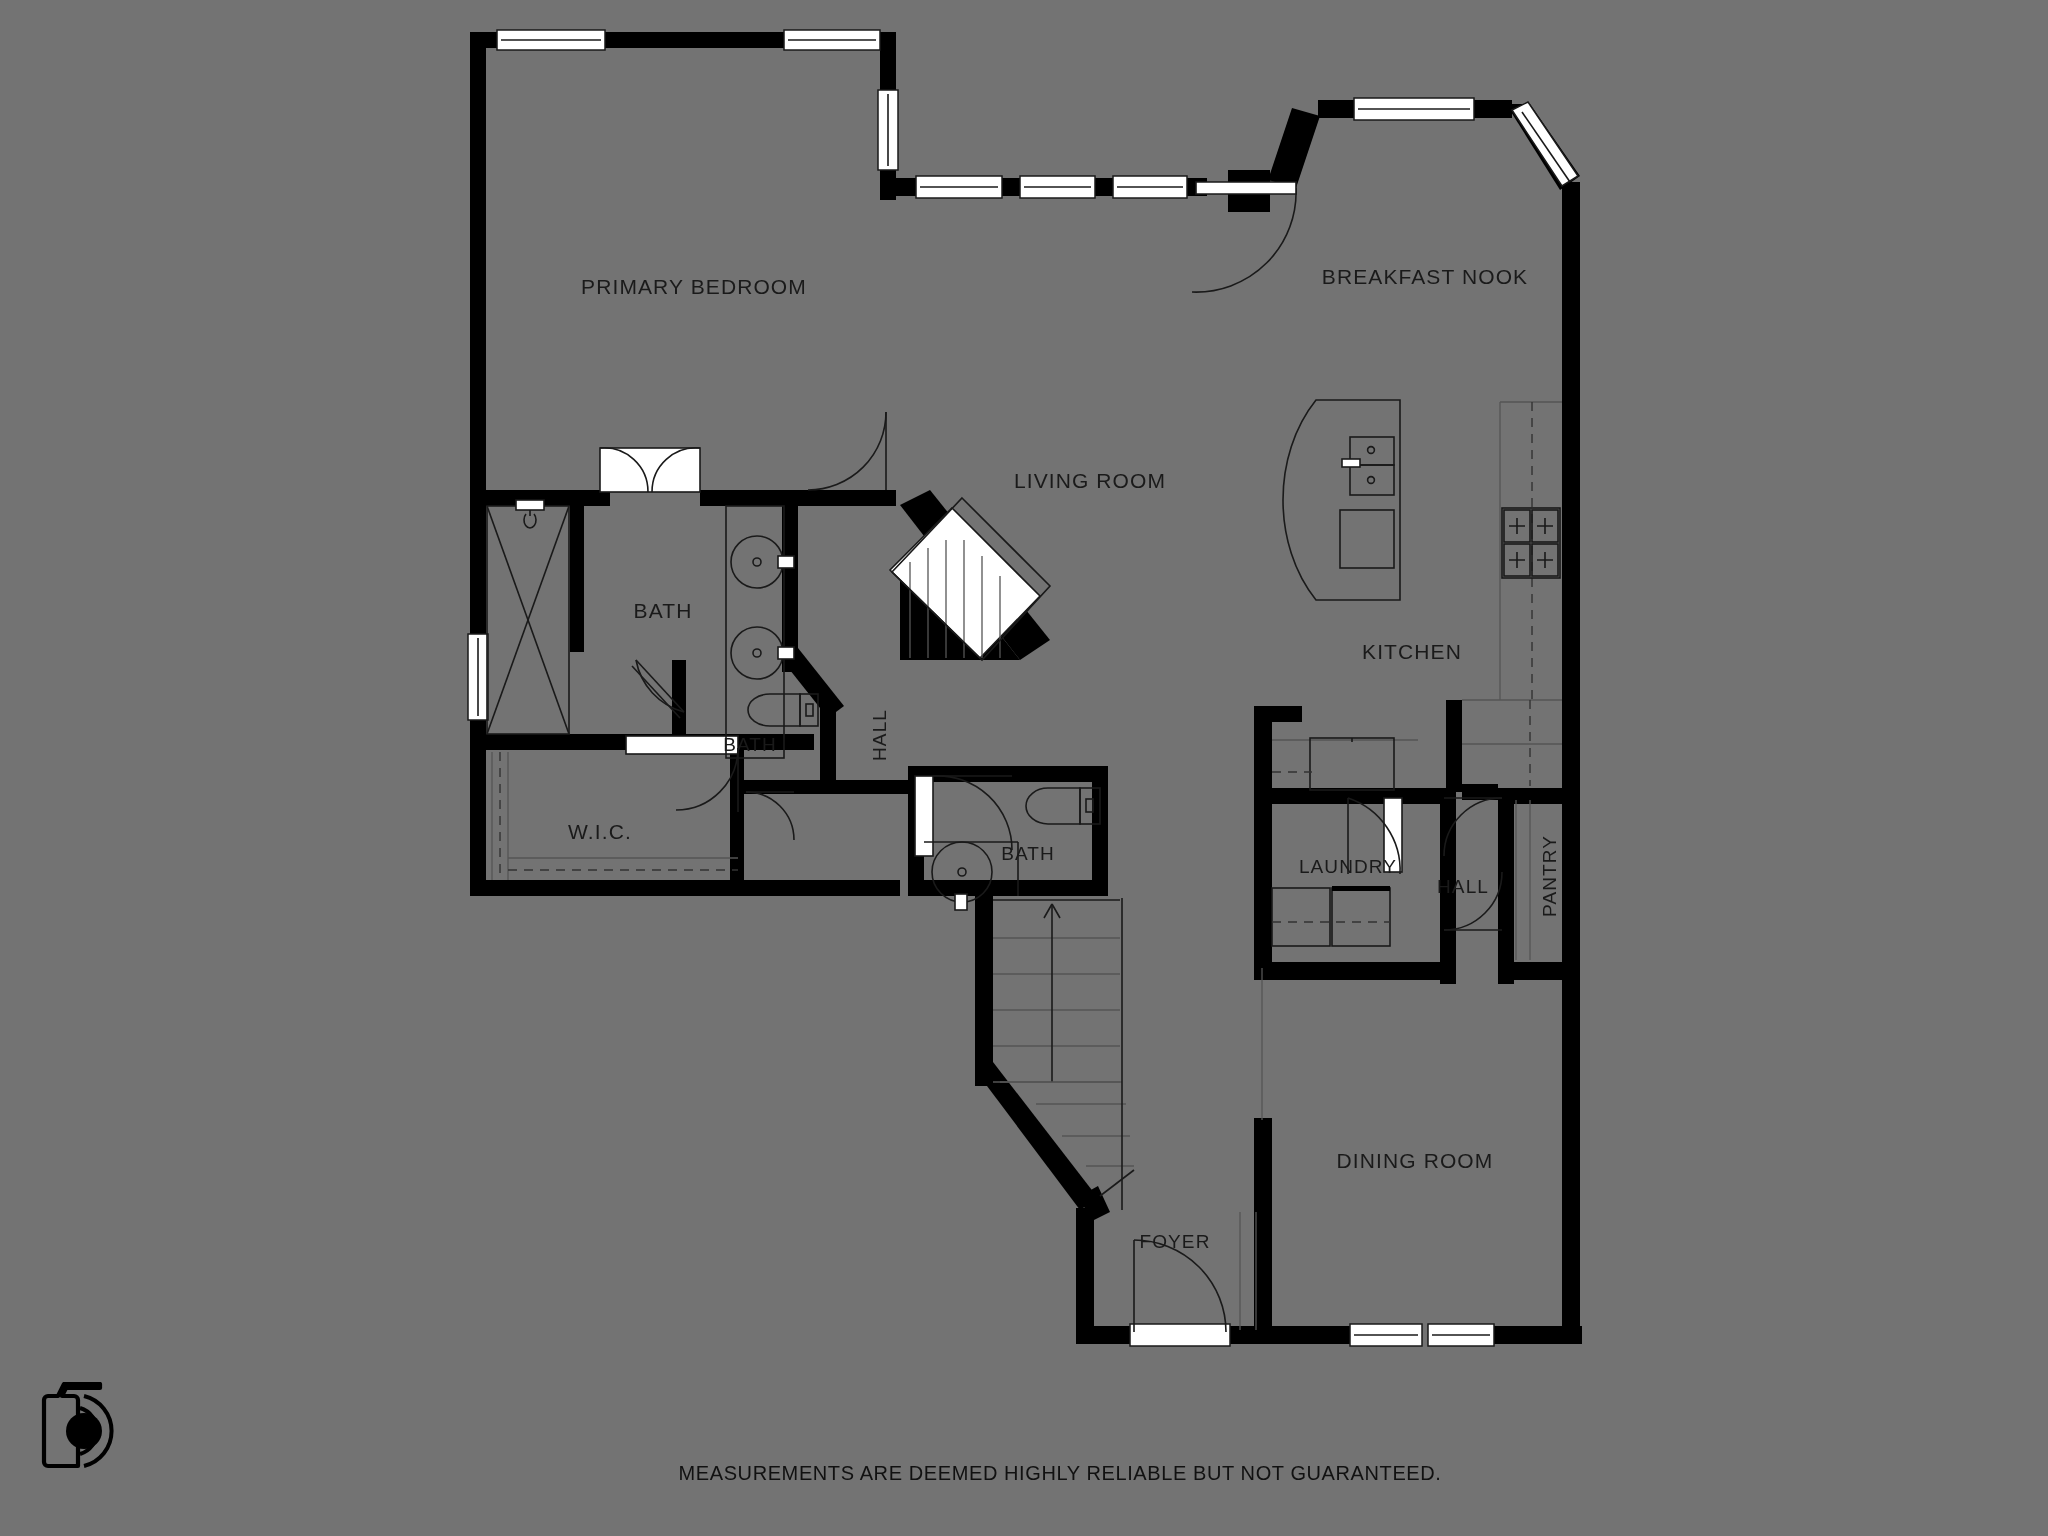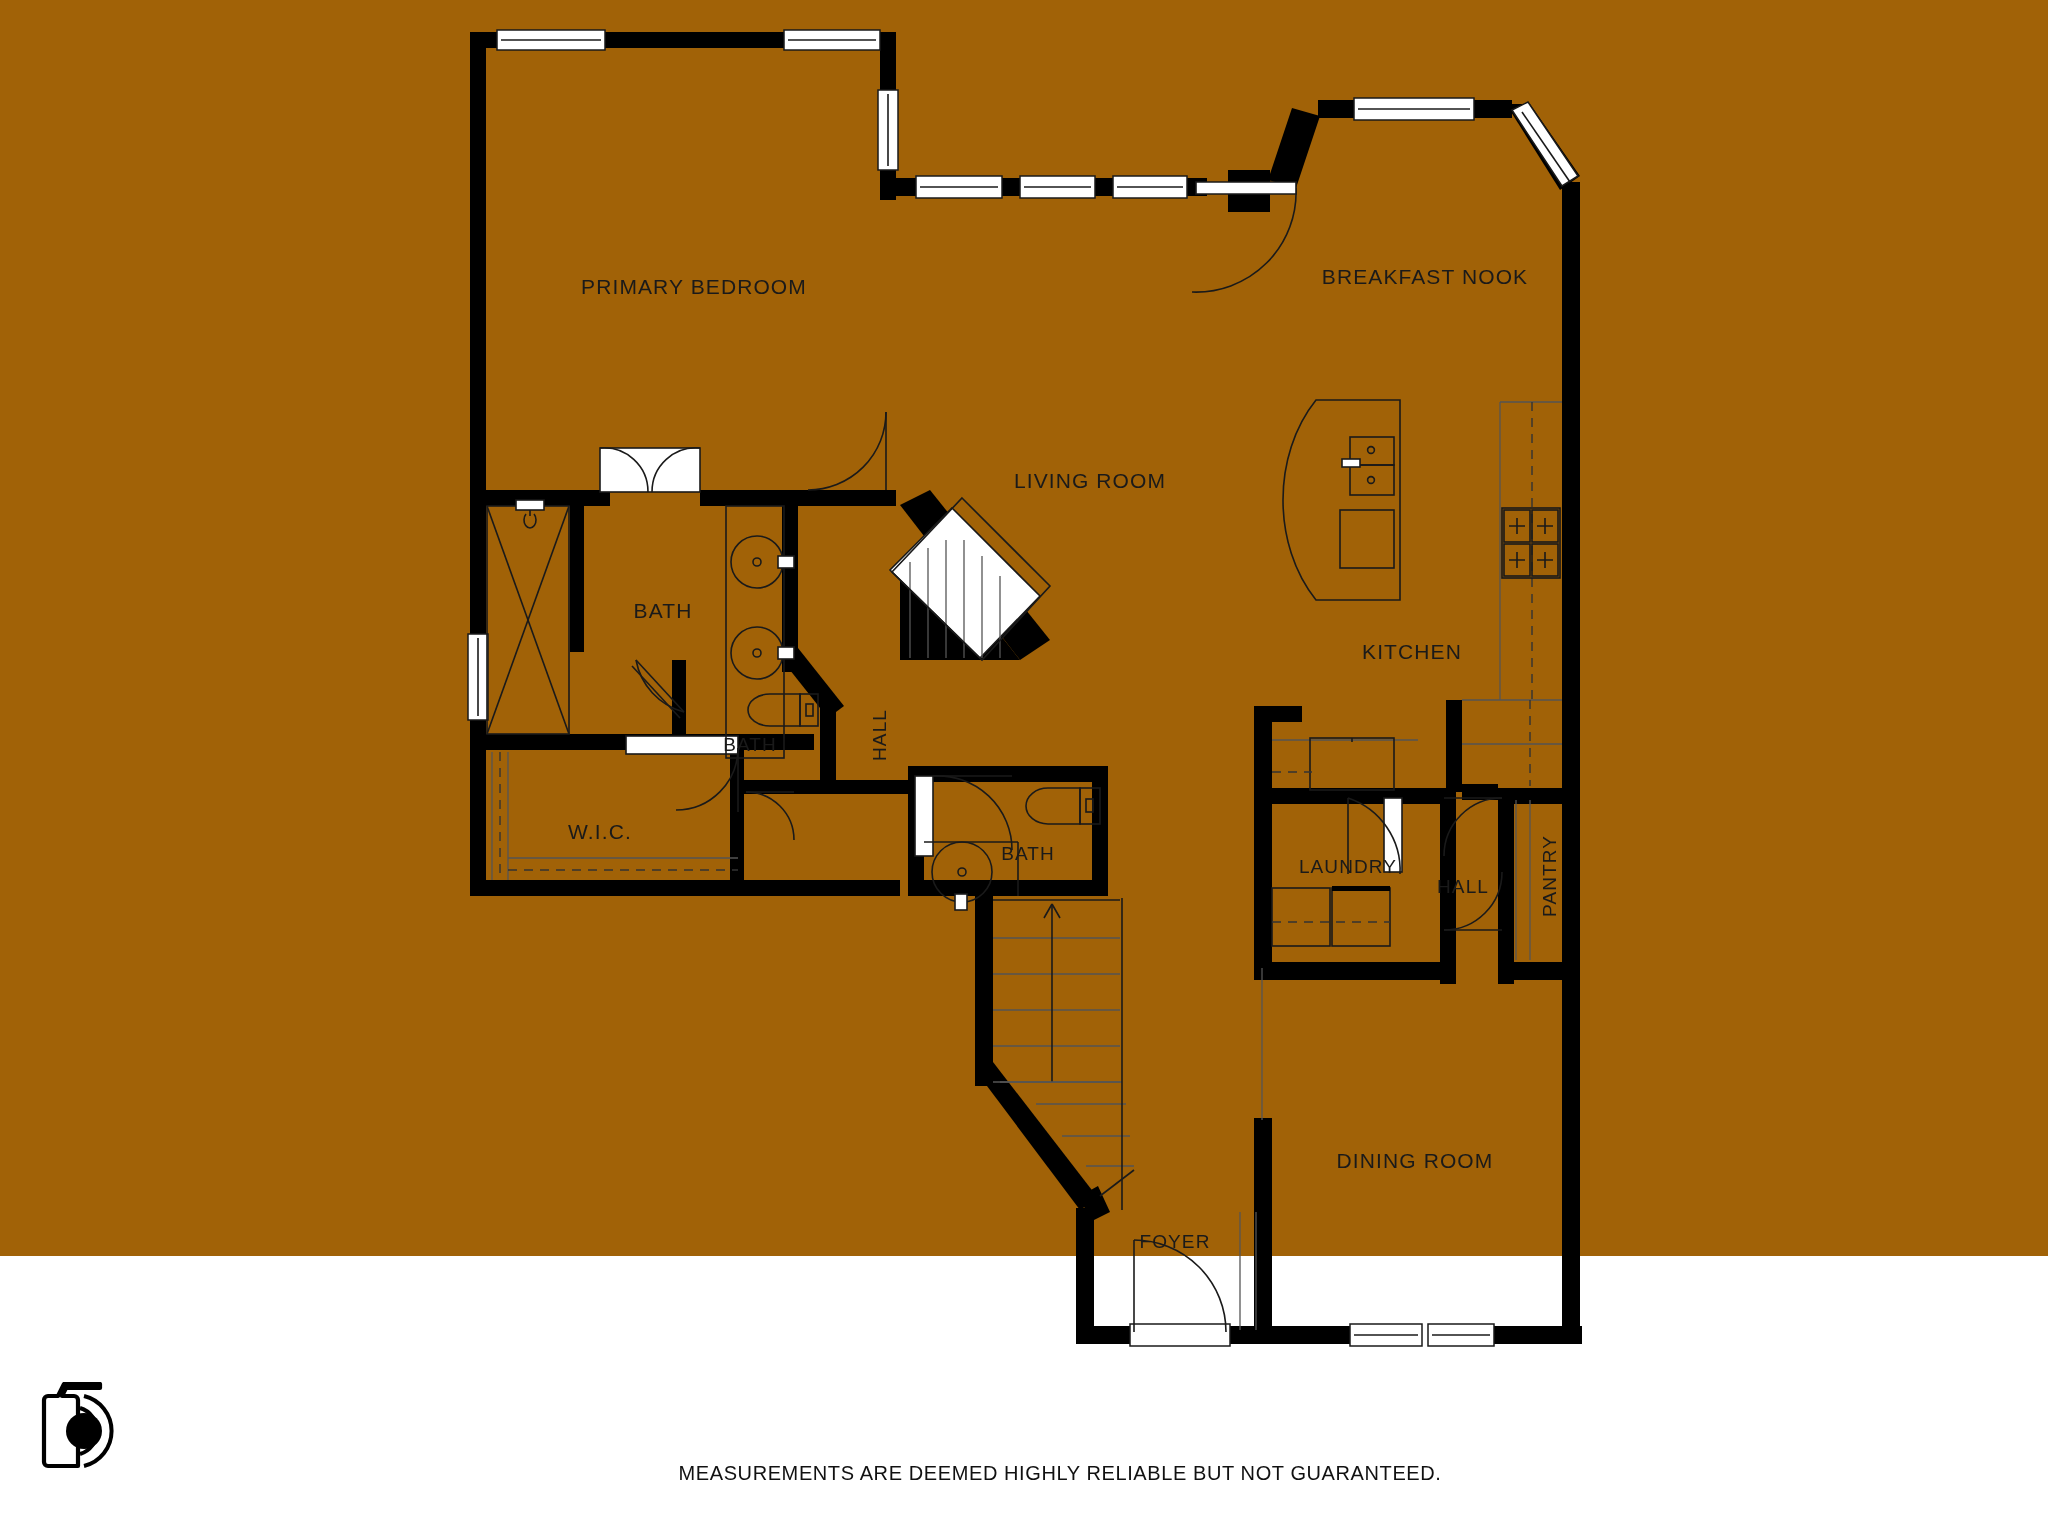--- a/index.html
+++ b/index.html
@@ -1,18 +1,18 @@
 <!DOCTYPE html>
 <html><head>
 <meta charset="utf-8">
 <style>
   html,body{margin:0;padding:0;background:#ffffff;}
   body{width:2048px;height:1536px;overflow:hidden;
        font-family:"Liberation Sans",sans-serif;color:#1a1a1a;}
-  #page{position:relative;width:2048px;height:1256px;background:#a16207;}
+  #page{position:relative;width:2048px;height:1536px;background:#737373;}
   #plan{position:absolute;left:0;top:0;width:2048px;height:1536px;}
   .rlabel{font-family:"Liberation Sans",sans-serif;font-size:21px;fill:#1a1a1a;
           letter-spacing:1.1px;text-anchor:middle;dominant-baseline:middle;}
   .rlabel.sm{font-size:19px;}
   .wall{fill:#000;}
   .thin{fill:none;stroke:#1a1a1a;stroke-width:1.6;}
   .thin2{fill:#fff;stroke:#1a1a1a;stroke-width:1.6;}
   .hair{fill:none;stroke:#555;stroke-width:1.3;}
   .dash{fill:none;stroke:#333;stroke-width:1.4;stroke-dasharray:9 7;}
   .winfill{fill:#fff;stroke:#1a1a1a;stroke-width:1.5;}

